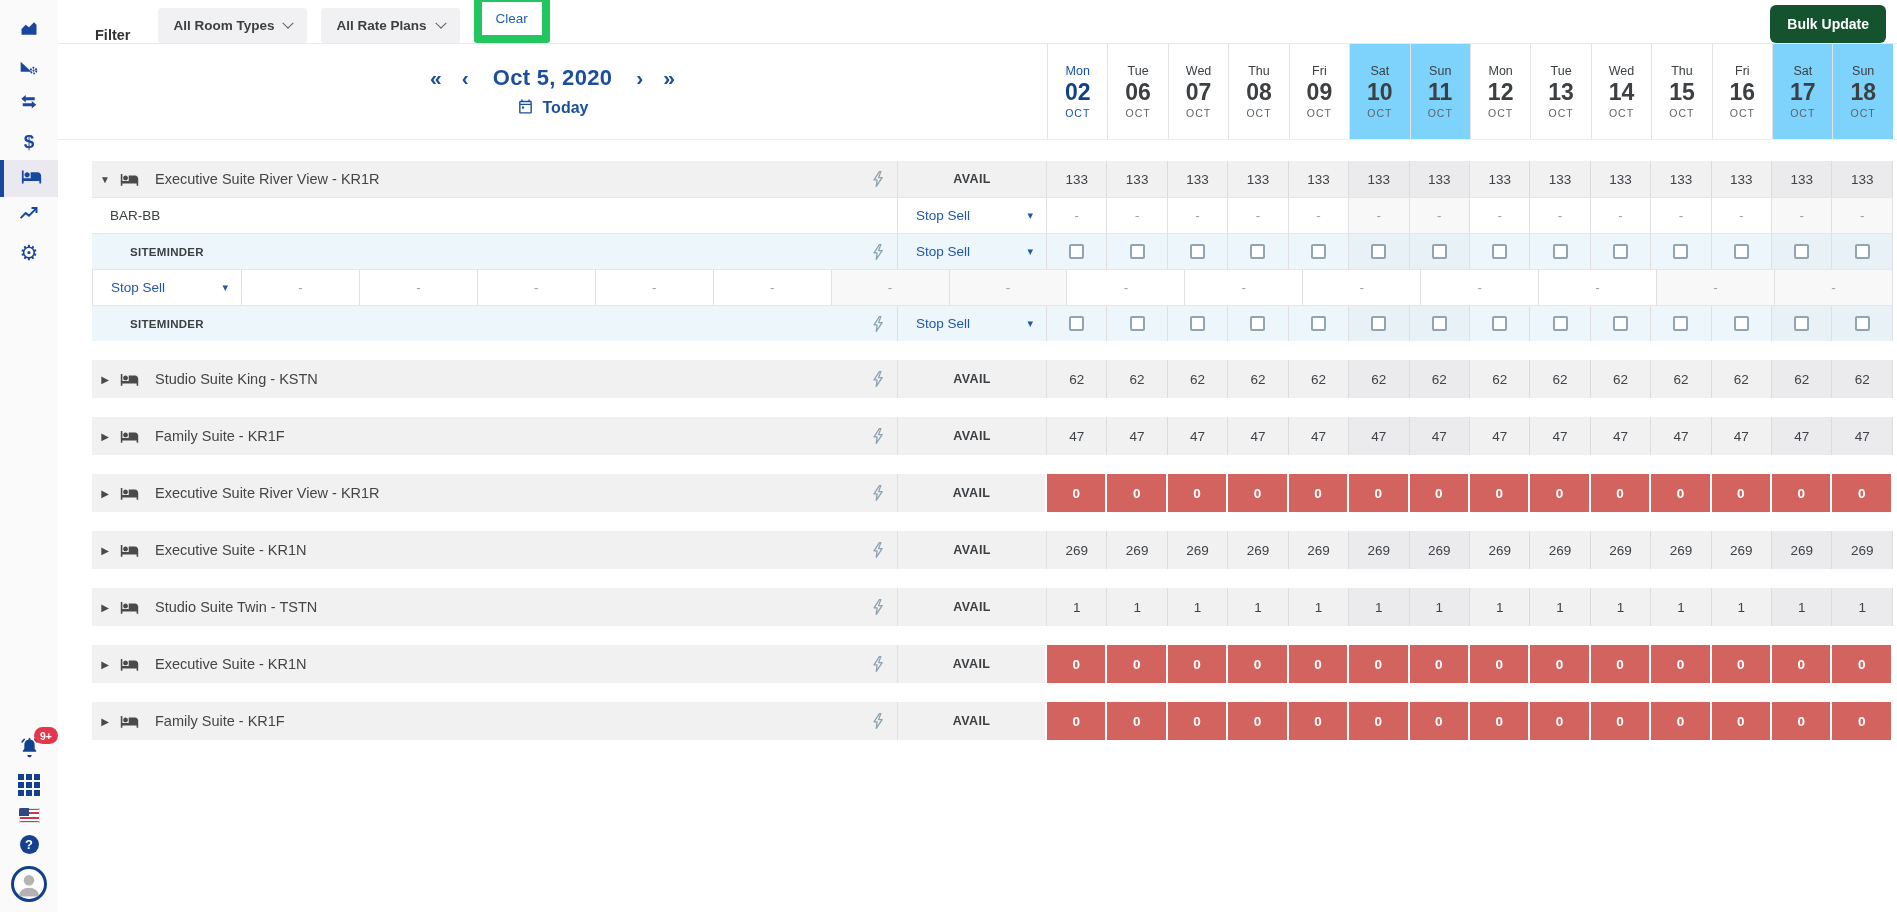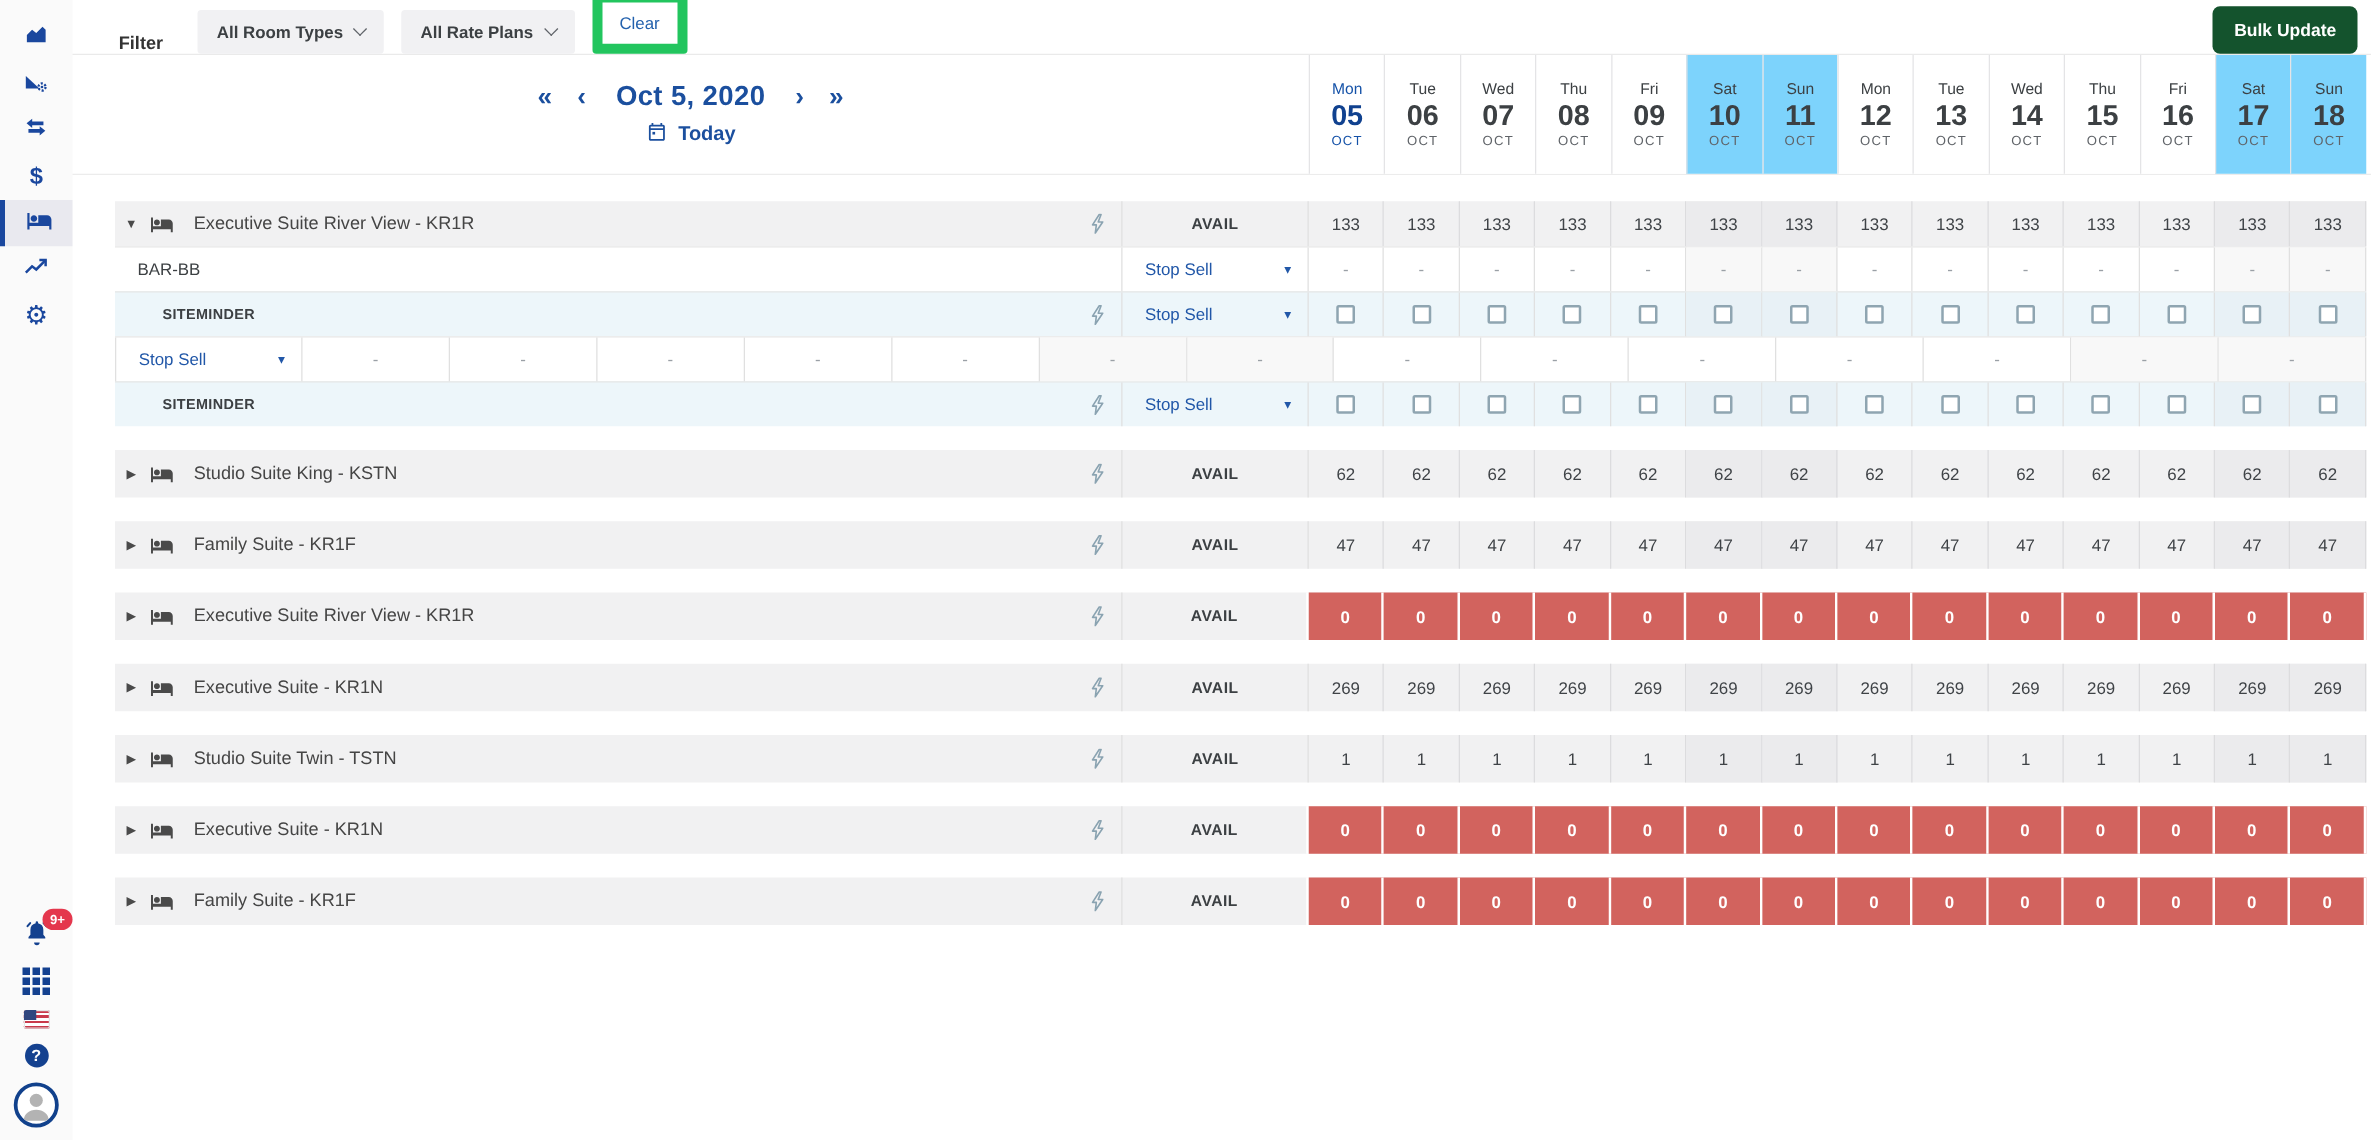--- a/index.html
+++ b/index.html
@@ -222,21 +222,21 @@
               <path d="M19 4h-1V2h-2v2H8V2H6v2H5c-1.1 0-2 .9-2 2v14c0 1.1.9 2 2 2h14c1.1 0 2-.9 2-2V6c0-1.1-.9-2-2-2zm0 16H5V10h14v10zM19 8H5V6h14v2z"></path>
               <rect x="7" y="12" width="3" height="3" fill="#1b4f9e"></rect>
             </svg>
         </span>
         <span class="today-label">Today</span>
       </div>
     </div>
 
   <div class="day-head today">
         <div class="dow">Mon</div>
-        <div class="dnum">05</div>
+        <div class="dnum">02</div>
         <div class="dmon">OCT</div>
       </div>
       <div class="day-head">
         <div class="dow">Tue</div>
         <div class="dnum">06</div>
         <div class="dmon">OCT</div>
       </div>
       <div class="day-head">
         <div class="dow">Wed</div>
         <div class="dnum">07</div>

